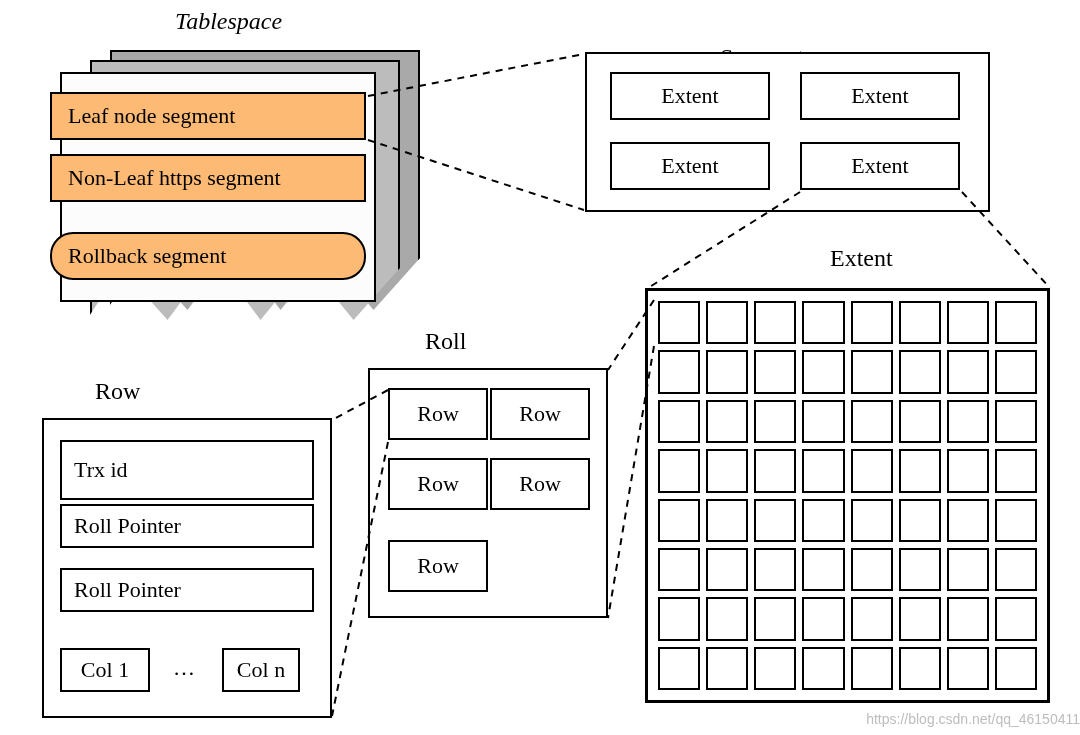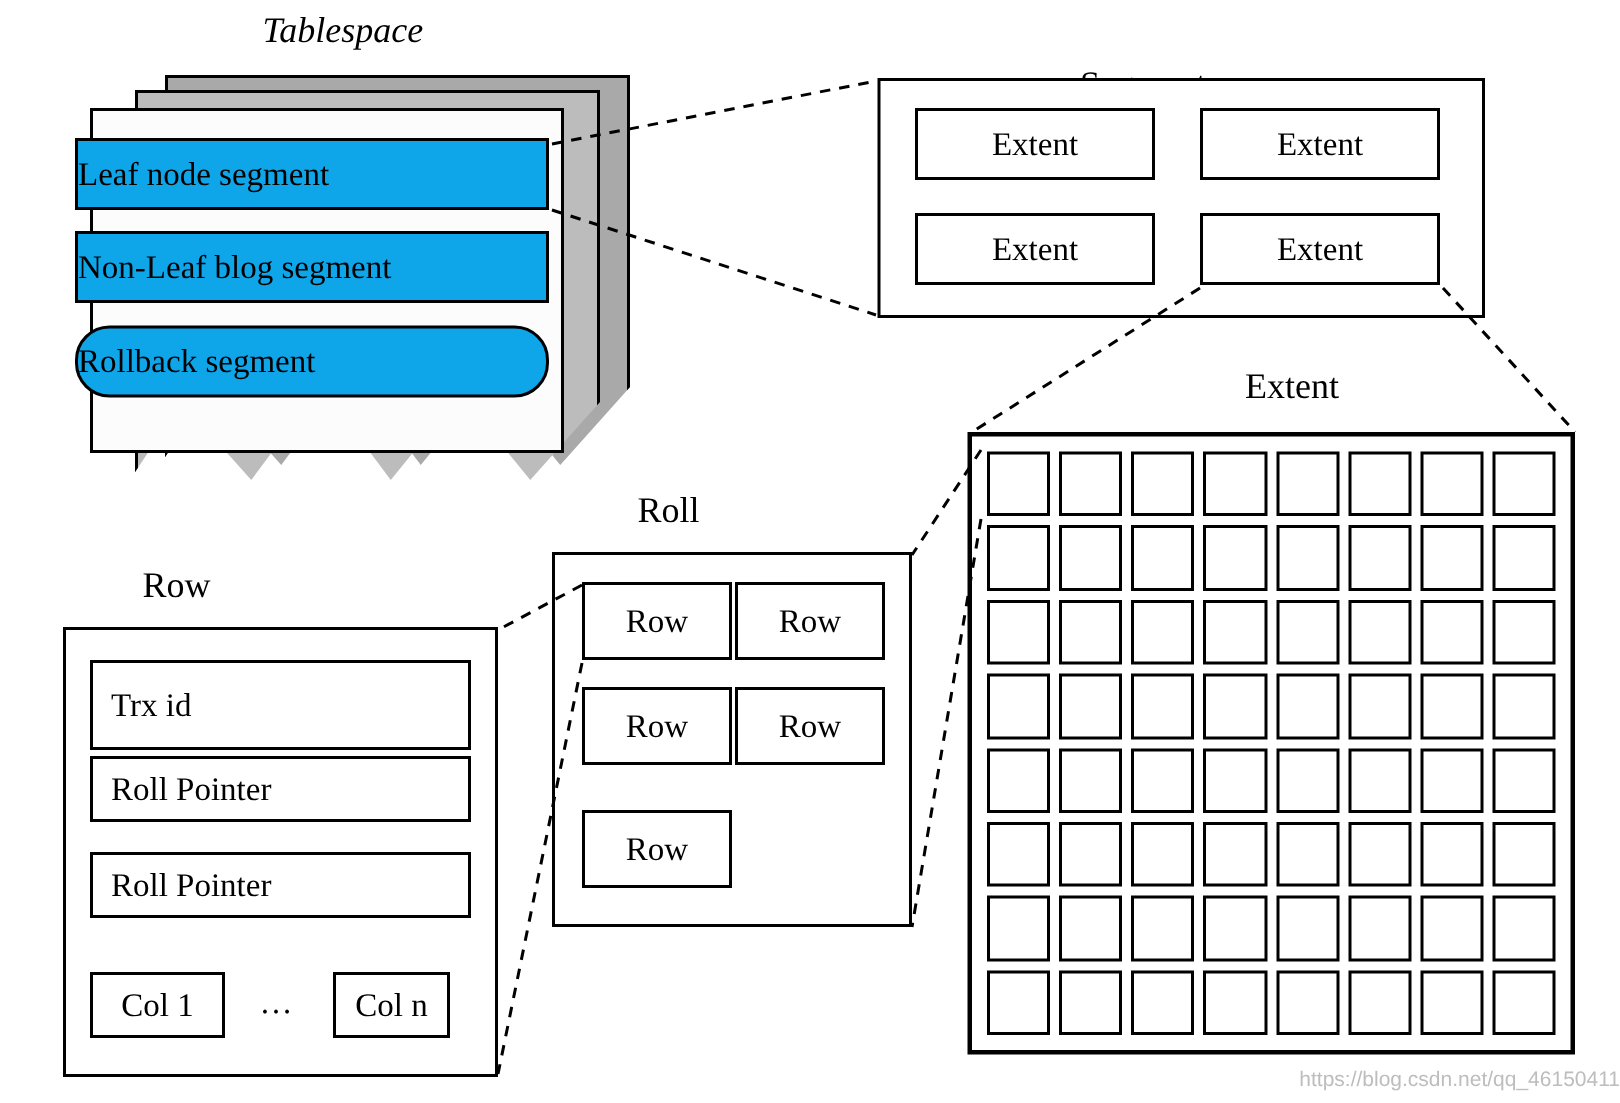--- a/index.html
+++ b/index.html
@@ -40,23 +40,24 @@
     background: #a9a9a9;
   }
   .ts-front {
     position: absolute;
     border: 2px solid #000;
     background: #fcfcfc;
   }
   .ts-segment {
     position: absolute;
     border: 2px solid #000;
-    background: #0ea5e9;
+    background: #fdba74;
     display: flex;
     align-items: center;
+    padding-left: 16px;
     font-size: 22px;
     text-align: right;
   }
   
   .extent-grid {
     position: absolute;
     border: 3px solid #000;
     background: #fff;
     display: grid;
     grid-template-columns: repeat(8, 1fr);
@@ -100,22 +101,22 @@
 <div class="label" style="left:720px; top:28px;margin-top:16px;">Segment</div>
 <div class="label" style="left:830px; top:245px;">Extent</div>
 <div class="label" style="left:425px; top:328px;">Roll</div>
 <div class="label" style="left:95px; top:378px;">Row</div>
 
 <div class="ts-card torn" style="left:110px; top:50px; width:310px; height:260px;"></div>
 <div class="ts-card torn" style="left:90px; top:60px; width:310px; height:260px; background:#bcbcbc;"></div>
 <div class="ts-front" style="left:60px; top:72px; width:316px; height:230px;"></div>
 
 <div class="ts-segment" style="left:50px; top:92px; width:316px; height:48px;">Leaf node segment</div>
-<div class="ts-segment" style="left:50px; top:154px; width:316px; height:48px;">Non-Leaf blog segment</div>
-<div class="ts-segment" style="left:50px; top:217px; width:316px; height:48px;border-radius:23px;">Rollback segment</div>
+<div class="ts-segment" style="left:50px; top:154px; width:316px; height:48px;">Non-Leaf https segment</div>
+<div class="ts-segment" style="left:50px; top:232px; width:316px; height:48px;border-radius:23px;">Rollback segment</div>
 
 <div class="box" style="left:585px; top:52px; width:405px; height:160px;"></div>
 <div class="inner-box center" style="left:610px; top:72px; width:160px; height:48px;">Extent</div>
 <div class="inner-box center" style="left:800px; top:72px; width:160px; height:48px;">Extent</div>
 <div class="inner-box center" style="left:610px; top:142px; width:160px; height:48px;">Extent</div>
 <div class="inner-box center" style="left:800px; top:142px; width:160px; height:48px;">Extent</div>
 
 <div class="extent-grid" style="left:645px; top:288px; width:405px; height:415px;">
 
   <div class="extent-cell"></div>

